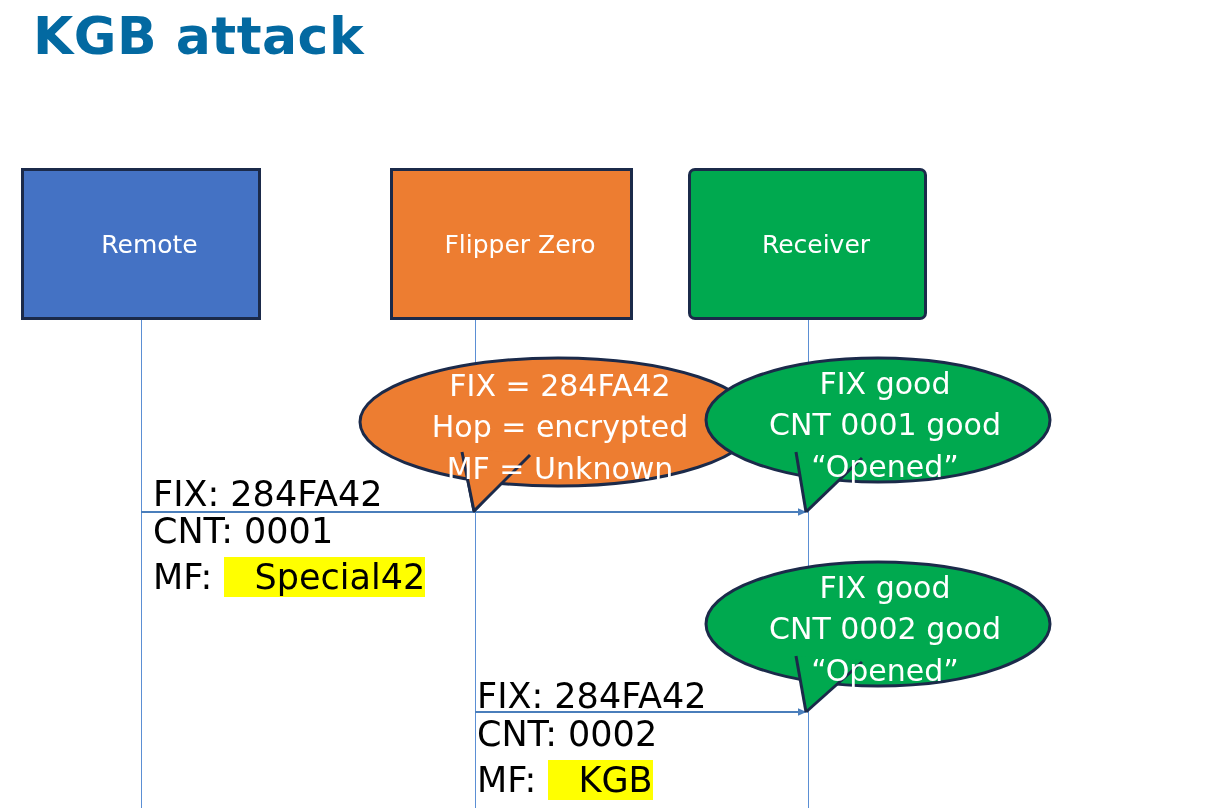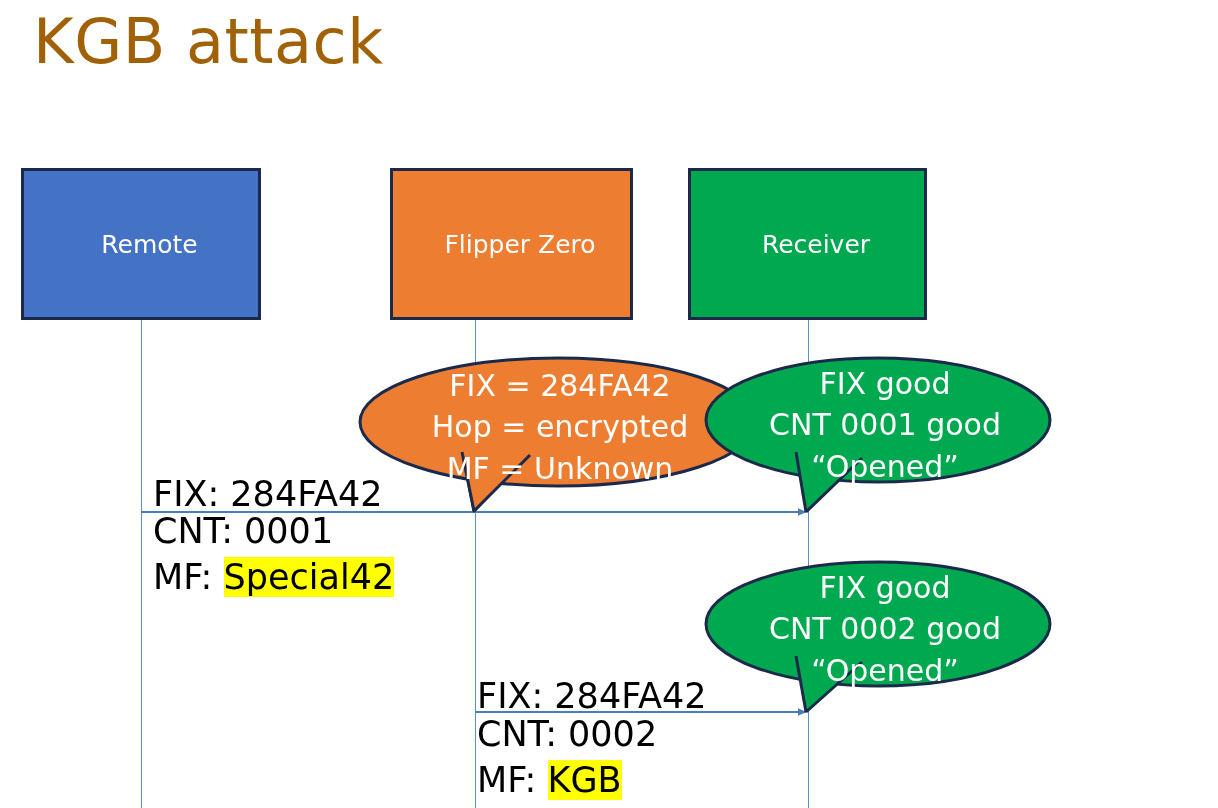--- a/index.html
+++ b/index.html
@@ -19,43 +19,43 @@
     left: 0; top: 0;
     width: 1218px;
     height: 808px;
     background: #ffffff;
   }
   
   #slide-title {
     position: absolute;
     left: 33px;
     top: 8px;
-    font-size: 62px;
+    font-size: 52px;
     line-height: 1.1;
-    color: #a16207;
-    font-weight: 400;
+    color: #0369a1;
+    font-weight: 700;
     letter-spacing: 0.5px;
     white-space: nowrap;
   }
   
   .actor-box {
     position: absolute;
     box-sizing: border-box;
     border: 3px solid #1b2a4a;
     color: #ffffff;
     font-size: 25px;
     display: flex;
     align-items: center;
     justify-content: center;
     text-align: center;
     padding-left: 17px;
   }
   #actor-remote   { left: 21px;  top: 168px; width: 240px; height: 152px; background: #4472C4; }
   #actor-flipper  { left: 354px; top: 168px; width: 243px; height: 152px; background: #ED7D31; margin-left: 36px; }
-  #actor-receiver { left: 688px; top: 168px; width: 239px; height: 152px; background: #00A94F; }
+  #actor-receiver { left: 688px; top: 168px; width: 239px; height: 152px; background: #00A94F; border-radius: 7px; }
 
   
   .lifeline {
     position: absolute;
     width: 0;
     border-left: 1.6px solid #5B8FD4;
     top: 320px;
     height: 488px;
   }
   #lifeline-remote   { left: 141px; }
@@ -92,20 +92,21 @@
     line-height: 1.32;
     white-space: nowrap;
   }
   #msg1-line1 { left: 153px; top: 471px; }
   #msg1-rest  { left: 153px; top: 508px; }
   #msg2-line1 { left: 477px; top: 673px; }
   #msg2-rest  { left: 477px; top: 711px; }
   .hl {
     background: #FFFF00;
     color: #000000;
+    padding-left: 31px;
   }
   .msg-row { display: block; }
 </style>
 </head>
 <body>
 
 <div id="slide">
 
   <div id="slide-title">KGB attack</div>
 

